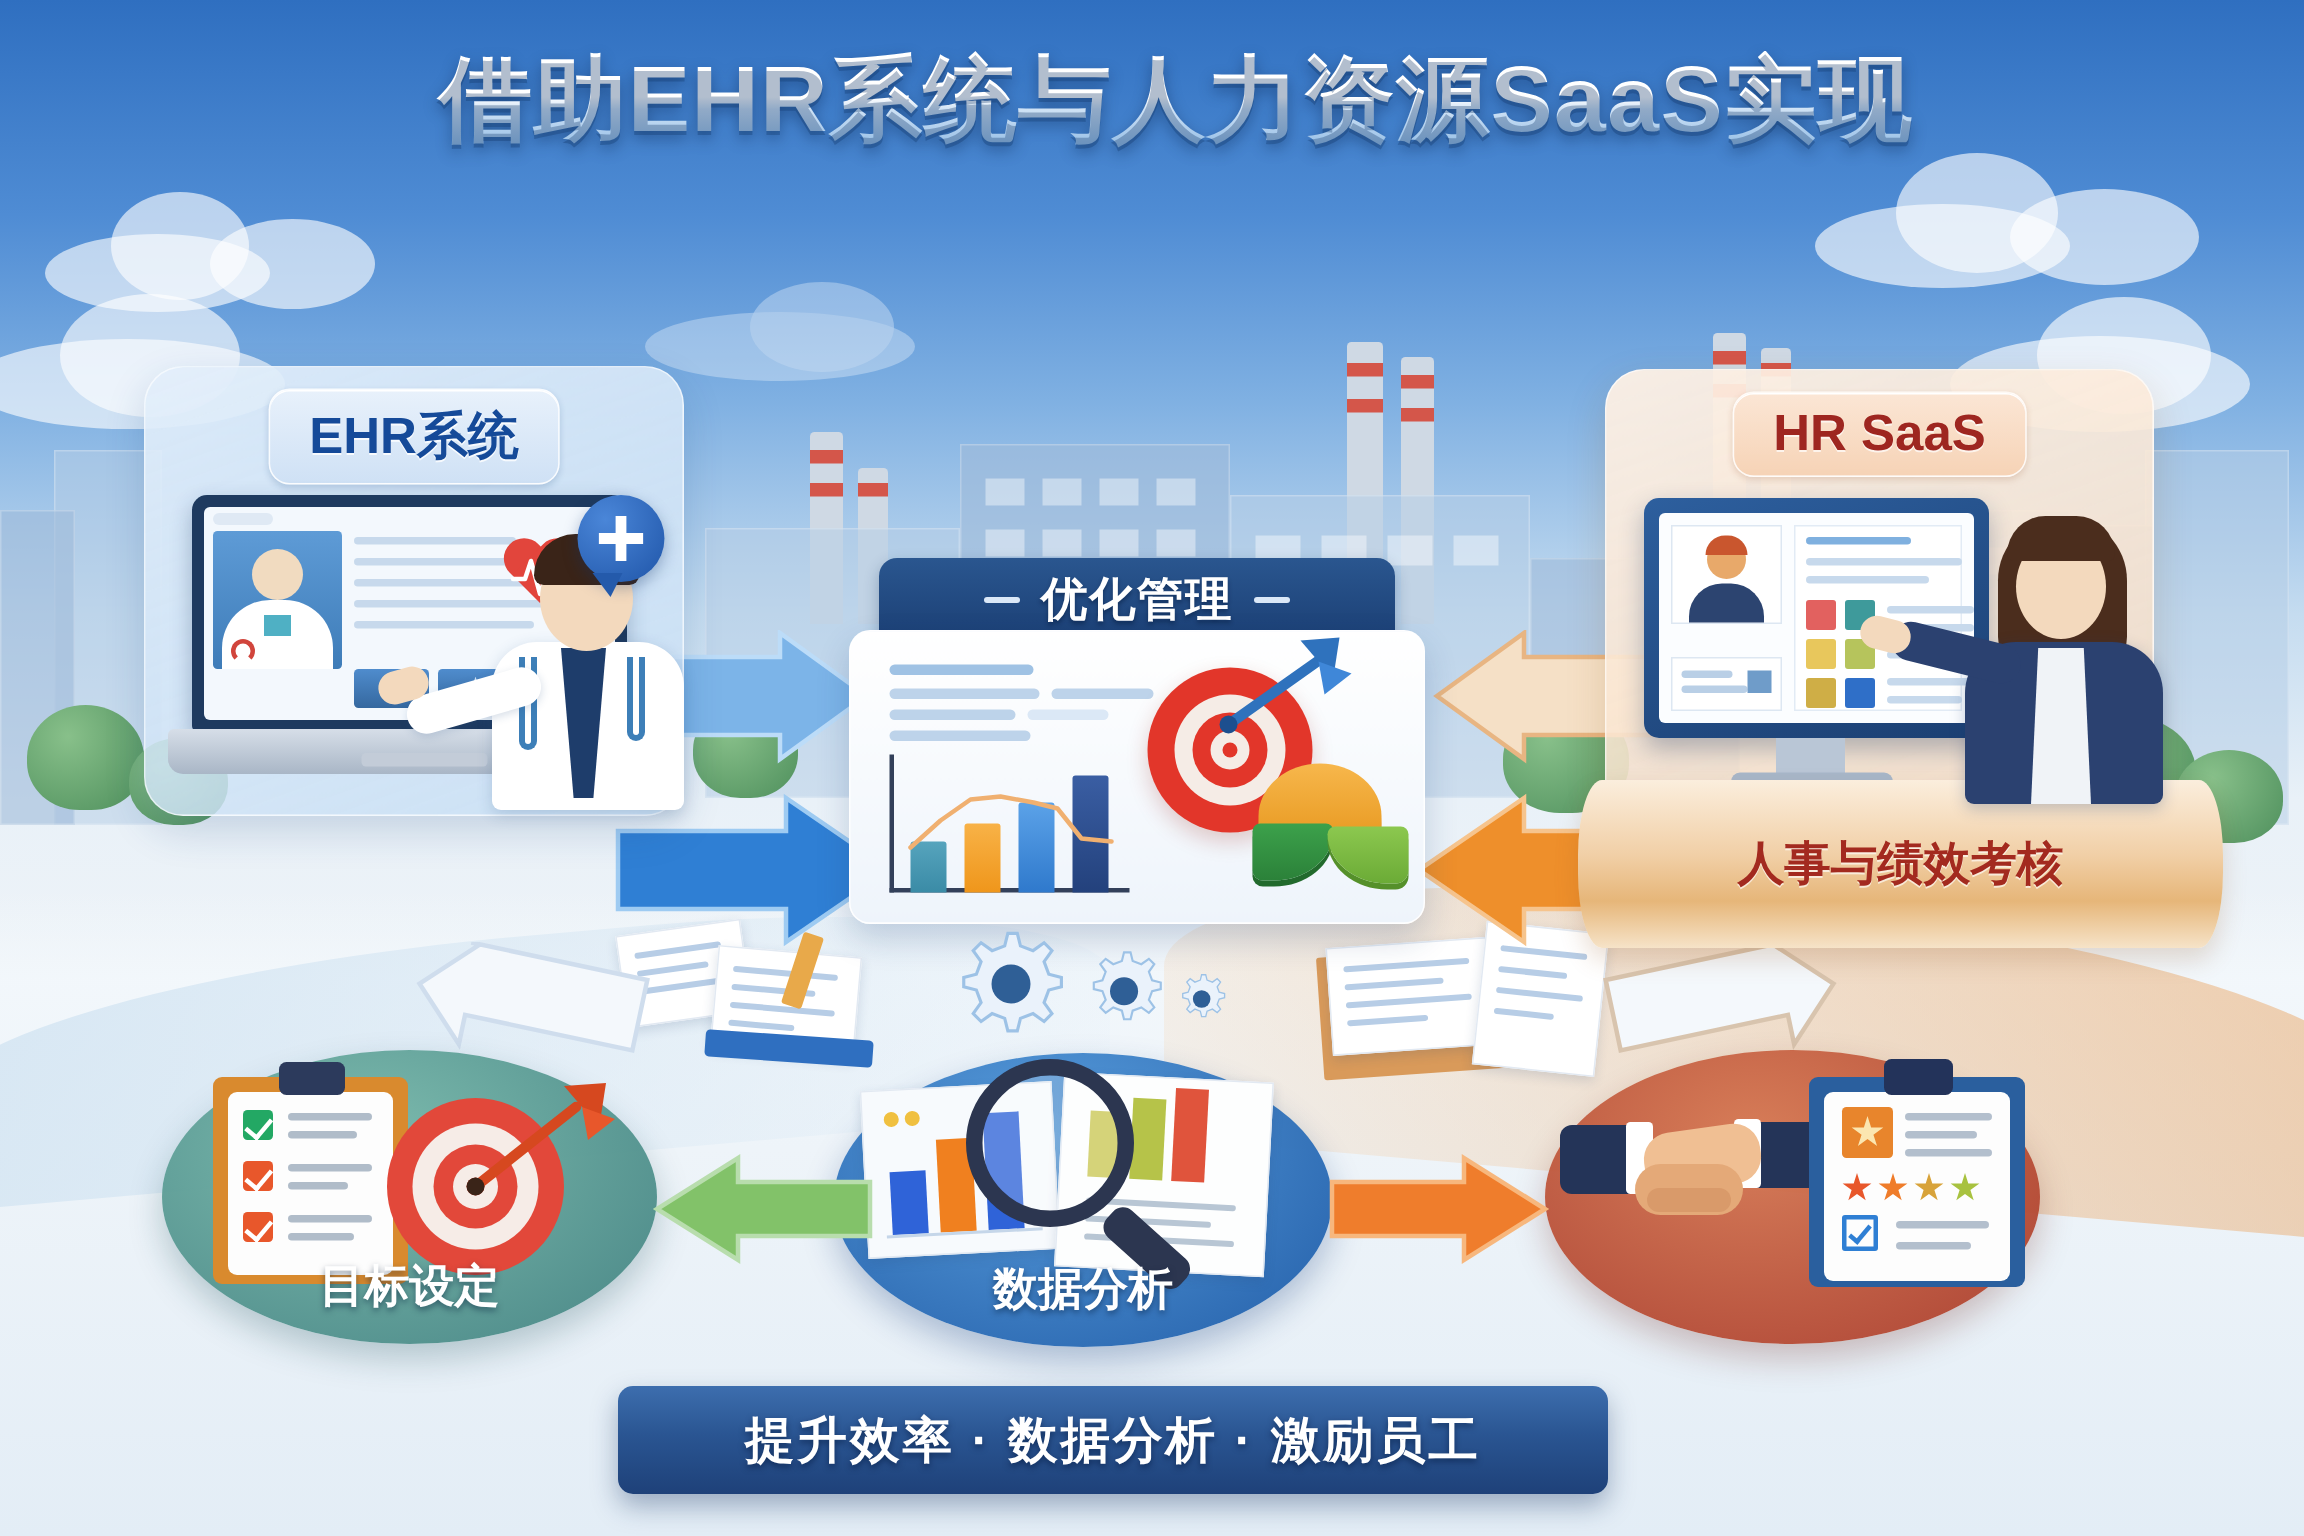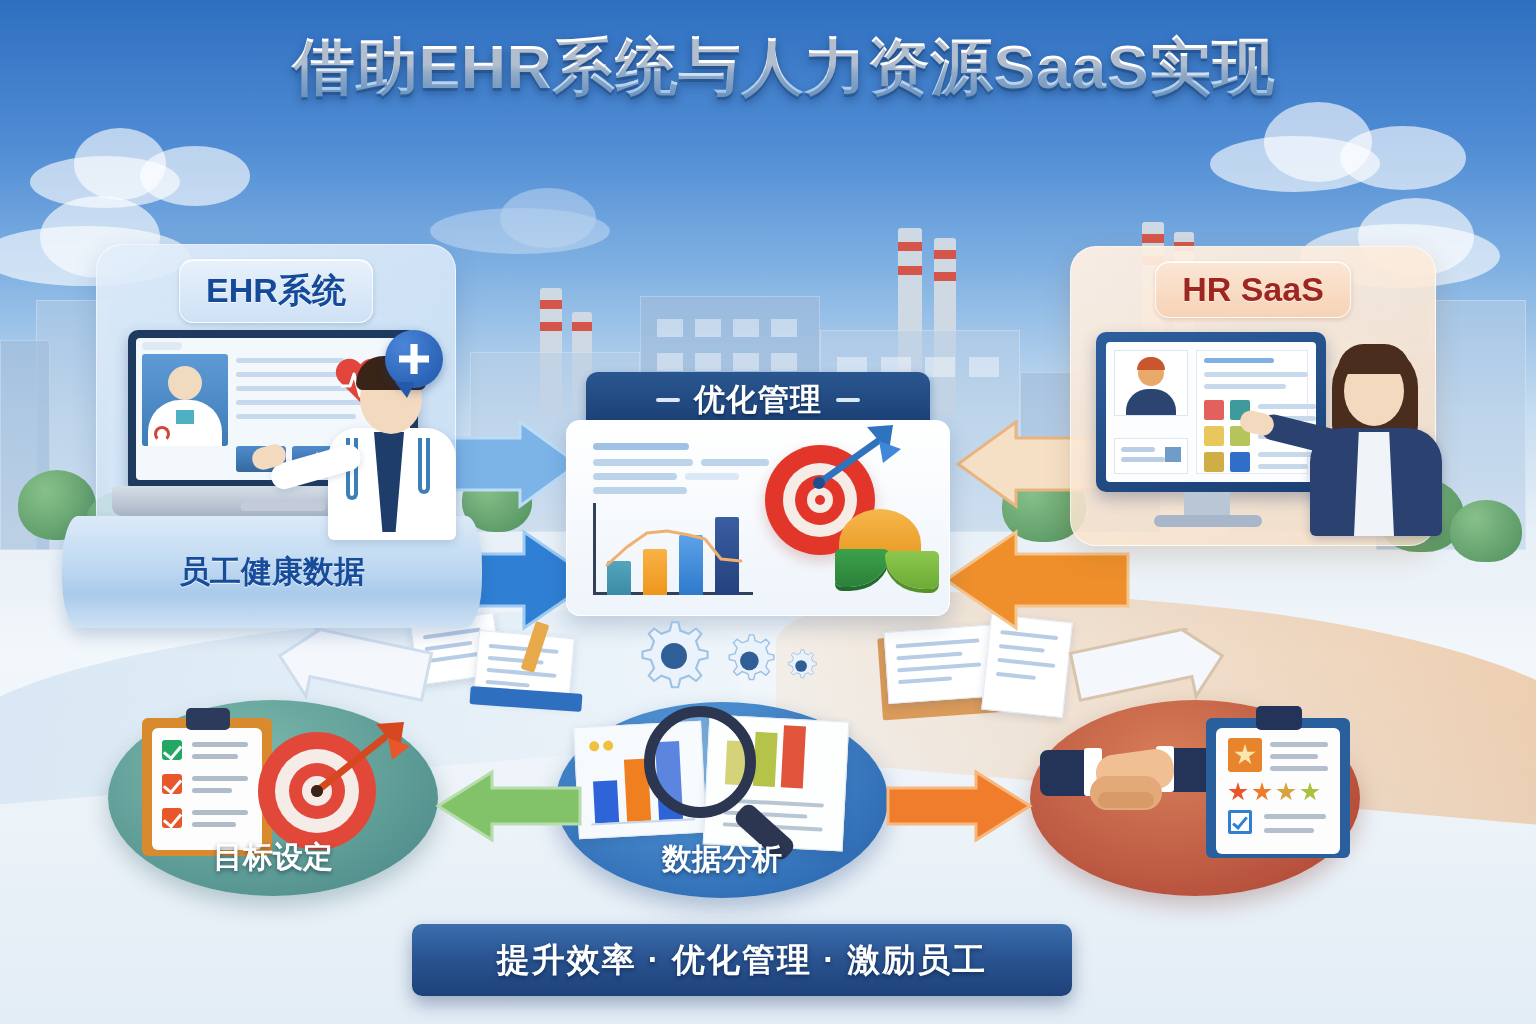--- a/index.html
+++ b/index.html
@@ -368,23 +368,20 @@
     <div class="p-body" style="left:52px; top:82px; width:30px; height:100px; background:#1e3d6b; clip-path:polygon(0 0,100% 0,72% 100%,28% 100%);"></div>
     <div class="p-head" style="left:38px; top:14px; width:62px; height:70px;"></div>
     <div class="p-hair" style="left:34px; top:6px; width:70px; height:34px; border-radius:34px 34px 8px 8px;"></div>
     <div style="position:absolute; left:24px; top:88px; width:12px; height:62px; border:4px solid #3d7fb8; border-top:none; border-radius:0 0 22px 22px;"></div>
     <div style="position:absolute; left:96px; top:88px; width:12px; height:56px; border:4px solid #3d7fb8; border-top:none; border-radius:0 0 22px 22px;"></div>
 
     <div style="position:absolute; left:-52px; top:104px; width:92px; height:26px; background:#fff; border-radius:13px; transform:rotate(-16deg); box-shadow:0 2px 6px rgba(40,80,130,.18);"></div>
     <div style="position:absolute; left:-70px; top:96px; width:34px; height:22px; background:#f3d9bd; border-radius:11px; transform:rotate(-16deg);"></div>
   </div>
 
-  <div class="pedestal left">
-    <div class="ped-text b">员工健康数据</div>
-  </div>
 
   <div class="side-card right">
     <div class="chip red">HR SaaS</div>
   </div>
 
   <div class="monitor">
     <div class="mon-frame">
       <div class="mon-inner">
         <div class="hr-avatar">
           <span class="hr-av-body"></span>
@@ -423,20 +420,23 @@
     <div class="p-body" style="left:4px; top:92px; width:132px; height:108px; background:#2b4170; border-radius:34px 34px 6px 6px; box-shadow:0 3px 10px rgba(30,60,110,.25);"></div>
     <div class="p-body" style="left:48px; top:96px; width:40px; height:104px; background:#f0f3f7; clip-path:polygon(12% 0,88% 0,100% 100%,0 100%);"></div>
     <div class="p-head" style="left:38px; top:20px; width:60px; height:70px;"></div>
     <div class="p-hair" style="left:26px; top:8px; width:86px; height:110px; border-radius:44px 44px 30px 30px; background:#4b2d1d; z-index:-1;"></div>
     <div class="p-hair" style="left:32px; top:8px; width:72px; height:30px; border-radius:36px 36px 6px 6px; background:#4b2d1d;"></div>
 
     <div style="position:absolute; left:-46px; top:86px; width:88px; height:26px; background:#2b4170; border-radius:13px; transform:rotate(14deg);"></div>
     <div style="position:absolute; left:-66px; top:76px; width:34px; height:22px; background:#f3d9bd; border-radius:11px; transform:rotate(14deg);"></div>
   </div>
 
+  <div class="pedestal right">
+    <div class="ped-text r">人事与绩效考核</div>
+  </div>
 
   <svg style="position:absolute; left:410px; top:420px; width:200px; height:220px; z-index:17;" viewBox="0 0 200 220">
     <polygon points="10,18 110,18 110,2 168,44 110,86 110,70 10,70" fill="#7cb4e8" stroke="#bcdcf8" stroke-width="3"></polygon>
   </svg>
   <svg style="position:absolute; left:404px; top:520px; width:220px; height:130px; z-index:17;" viewBox="0 0 220 130">
     <polygon points="8,34 120,34 120,12 190,60 120,108 120,86 8,86" fill="#2f7fd4" stroke="#9ecbf2" stroke-width="3"></polygon>
   </svg>
 
   <svg style="position:absolute; left:926px; top:420px; width:200px; height:220px; z-index:17;" viewBox="0 0 200 220">
     <polygon points="190,18 90,18 90,2 32,44 90,86 90,70 190,70" fill="#f5e0c6" stroke="#e8b582" stroke-width="3"></polygon>
@@ -644,16 +644,16 @@
   </div>
 
   <svg style="position:absolute; left:434px; top:768px; width:150px; height:76px; z-index:19;" viewBox="0 0 150 76">
     <polygon points="146,20 58,20 58,4 4,38 58,72 58,56 146,56" fill="#82c269" stroke="#b8ddad" stroke-width="3"></polygon>
   </svg>
   <svg style="position:absolute; left:884px; top:768px; width:150px; height:76px; z-index:19;" viewBox="0 0 150 76">
     <polygon points="4,20 92,20 92,4 146,38 92,72 92,56 4,56" fill="#ef7d2c" stroke="#f7b77d" stroke-width="3"></polygon>
   </svg>
 
   <div class="banner">
-    <span class="banner-text">提升效率 · 优化管理 · 激励员工</span>
+    <span class="banner-text">提升效率 · 数据分析 · 激励员工</span>
   </div>
 
 </div>
 
 </body></html>

